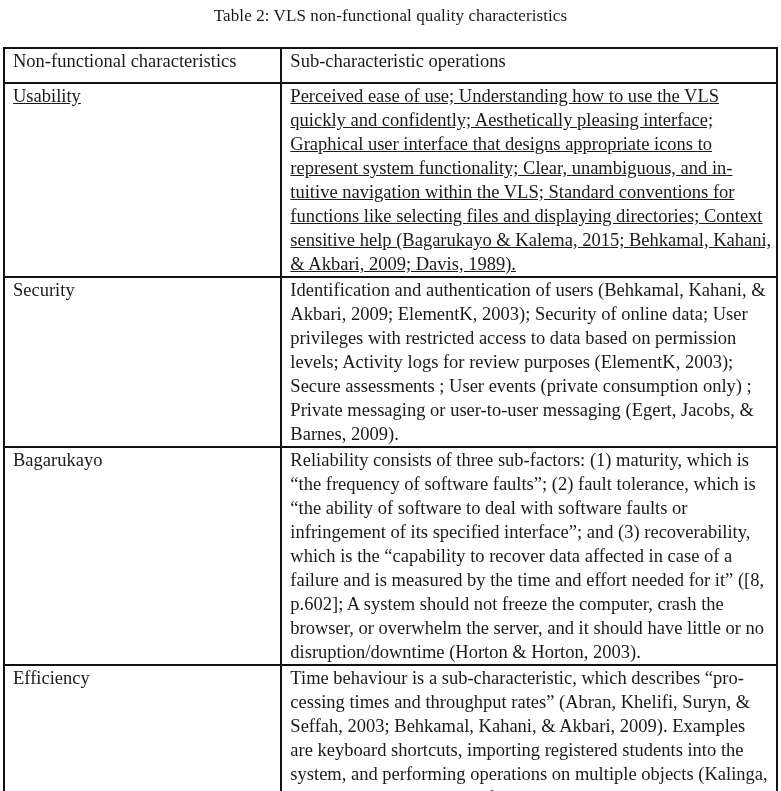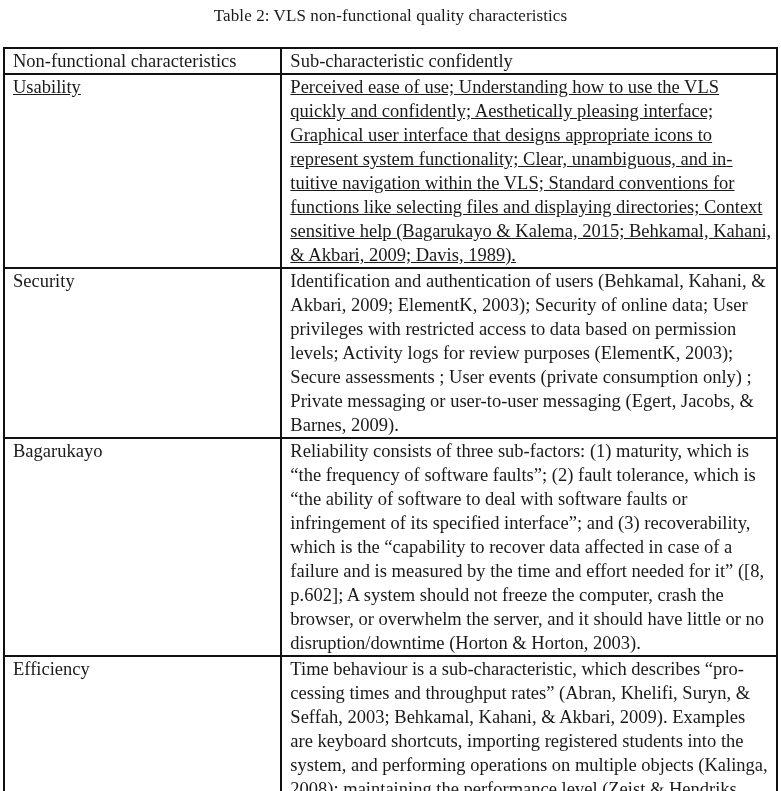--- a/index.html
+++ b/index.html
@@ -20,21 +20,21 @@
       font-family: "Liberation Serif", "DejaVu Serif", serif;
       font-size: 18.5px; line-height: 24px;
     }
     table.t th, table.t td {
       border: 2px solid #111;
       vertical-align: top;
       text-align: left;
       font-weight: normal;
       padding: 0 4px 0 8px;
     }
-    table.t th { padding-top: 0px; padding-bottom: 0px; height: 24px; }
+    table.t th { padding-top: 0px; padding-bottom: 9px; height: 24px; }
     col.c1 { width: 278px; }
     col.c2 { width: 497px; }
     td.desc { text-align: justify; hyphens: manual; padding-right: 6px; }
     tr.r-usability td { height: 184px; text-decoration: underline; }
     tr.r-security td { height: 158px; }
     tr.r-reliability td { height: 204px; }
     tr.r-efficiency td { height: 160px; }
   </style>
 </head>
 <body>
@@ -42,21 +42,21 @@
 <div class="caption">Table 2: VLS non-functional quality characteristics</div>
 
 <table class="t">
   <colgroup>
       <col class="c1">
       <col class="c2">
     </colgroup>
   <thead>
     <tr>
       <th>Non-functional characteristics</th>
-      <th>Sub-characteristic confidently</th>
+      <th>Sub-characteristic operations</th>
     </tr>
   </thead>
   <tbody>
     <tr class="r-usability">
       <td>Usability</td>
       <td class="desc">Perceived ease of use; Understanding how to use the VLS quickly and confidently; Aesthetically pleasing interface; Graphical user interface that designs appropriate icons to represent system functionality; Clear, unambiguous, and in­tuitive navigation within the VLS; Standard conventions for functions like selecting files and displaying directories; Con­text sensitive help (Bagarukayo &amp; Kalema, 2015; Behkamal, Kahani, &amp; Akbari, 2009; Davis, 1989).</td>
     </tr>
     <tr class="r-security">
       <td>Security</td>
       <td class="desc">Identification and authentication of users (Behkamal, Kahani, &amp; Akbari, 2009; ElementK, 2003); Security of online data; User privileges with restricted access to data based on per­mission levels; Activity logs for review purposes (ElementK, 2003); Secure assessments ; User events (private consump­tion only) ; Private messaging or user-to-user messaging (Egert, Jacobs, &amp; Barnes, 2009).</td>

